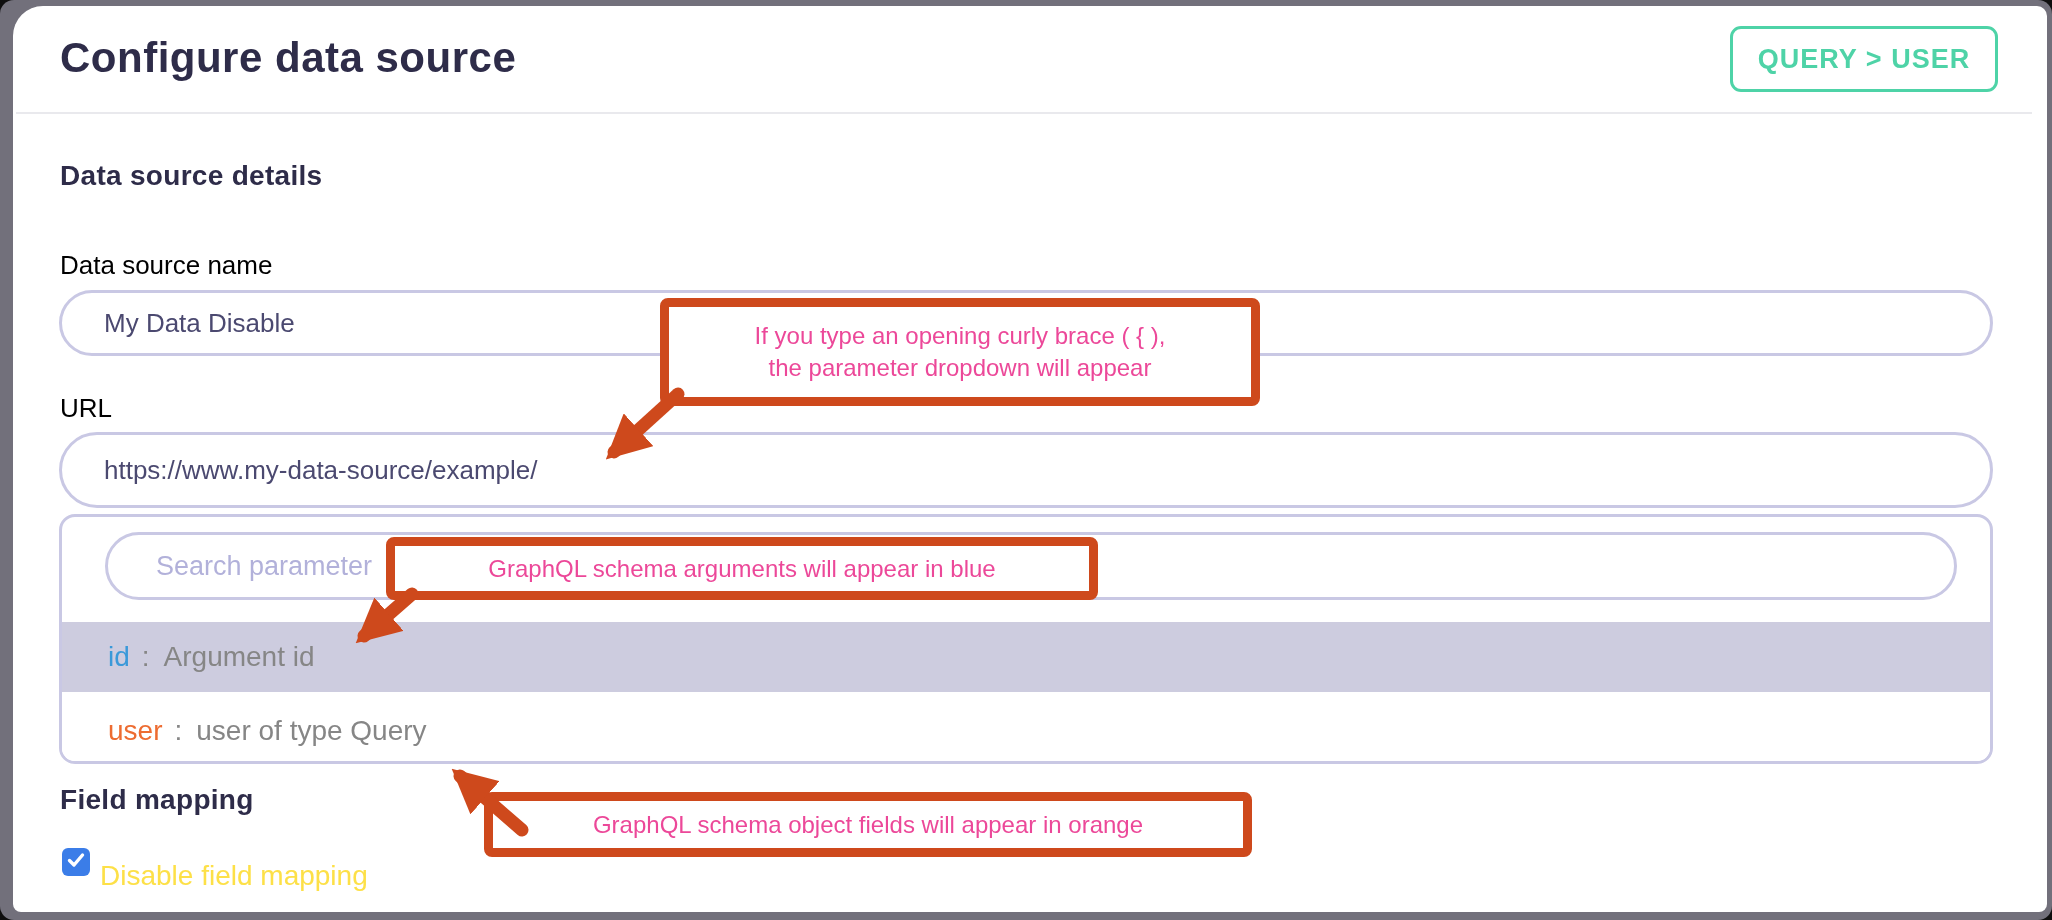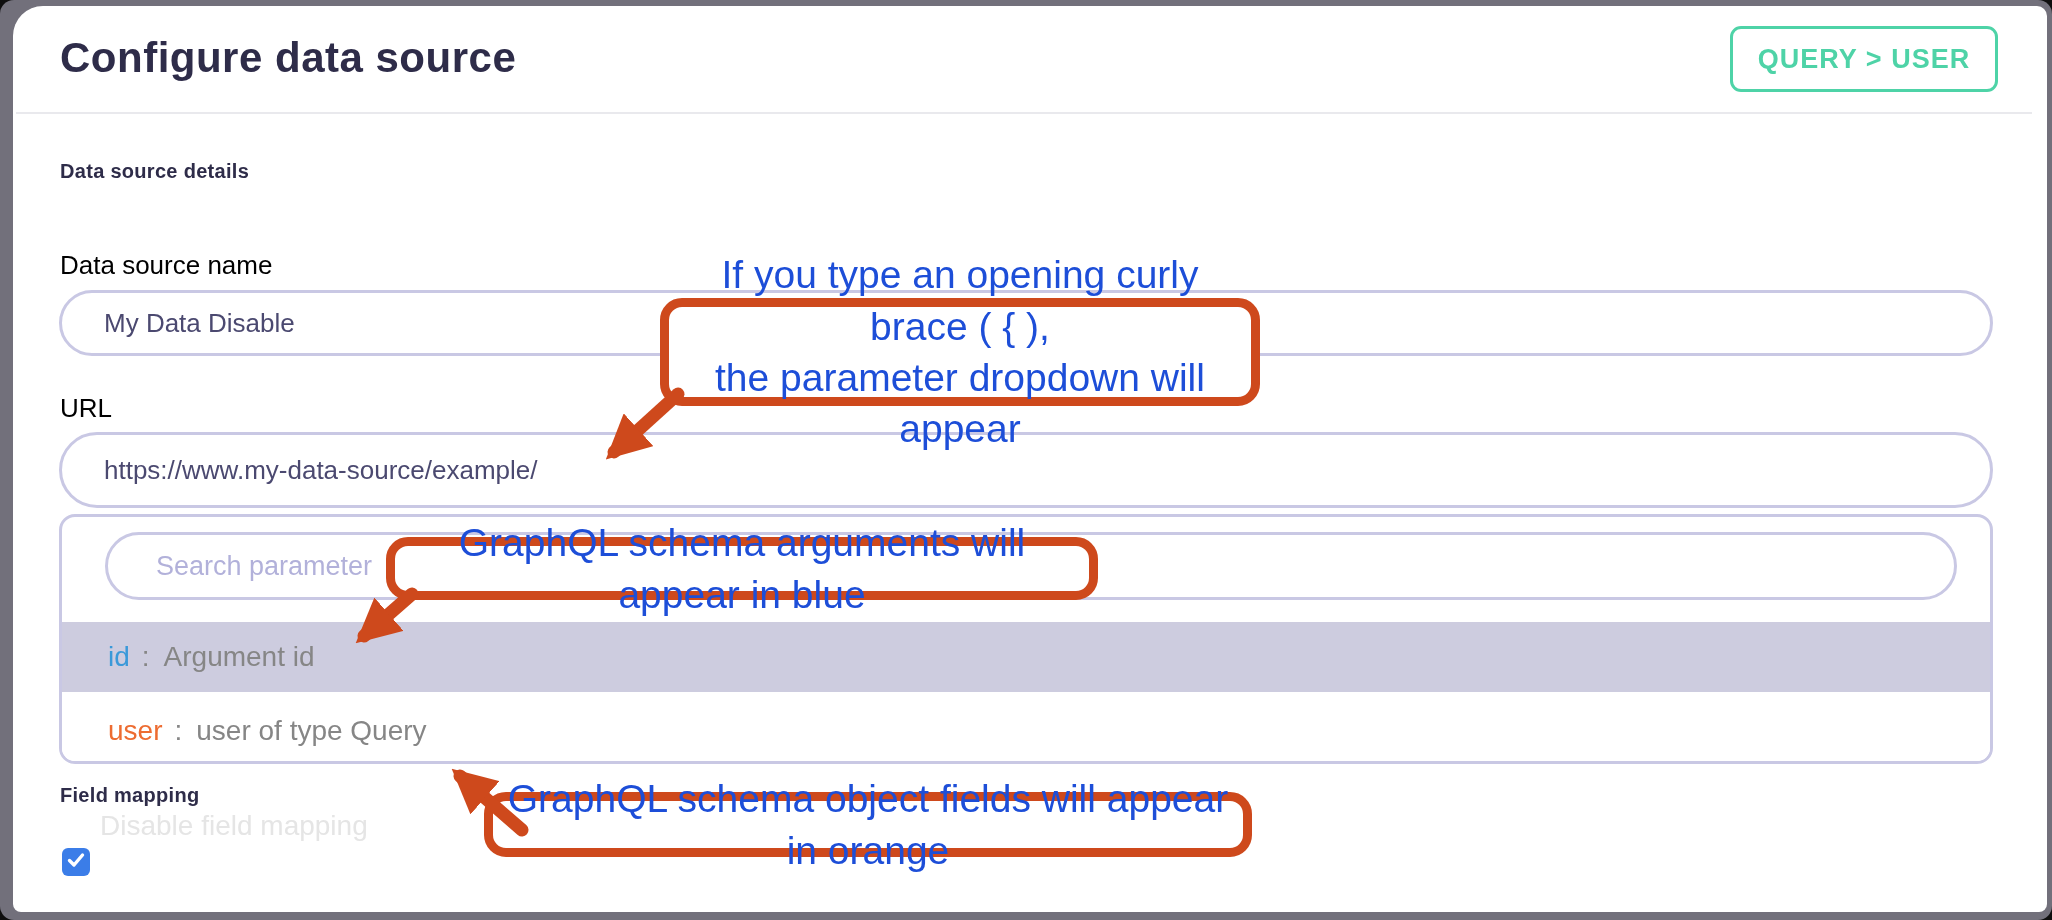--- a/index.html
+++ b/index.html
@@ -9,48 +9,48 @@
 
   .card { left:13px; top:6px; width:2034px; height:906px; background:#ffffff;
           border-radius:30px 10px 8px 8px; }
 
   .page-title { left:60px; top:34px; font-size:42px; font-weight:700; color:#2e2c49; letter-spacing:.5px; }
   .badge { left:1730px; top:26px; width:268px; height:66px; border:3px solid #4ed3a7; border-radius:11px;
            display:flex; align-items:center; justify-content:center; color:#4ed3a7; font-weight:700;
            font-size:27px; letter-spacing:1px; background:#fff; }
   .divider { left:16px; top:112px; width:2016px; height:2px; background:#e9e9ed; }
 
-  .section-title { font-size:20px; font-weight:600; color:#2e2c49; letter-spacing:.3px;text-align:center; }
+  .section-title { font-size:28px; font-weight:600; color:#2e2c49; letter-spacing:.3px;text-align:center; }
   .field-label { font-size:26px; font-weight:400; color:#000000; }
 
   .pill-input { background:#fff; border:3px solid #c9c8e4; border-radius:34px; display:flex; align-items:center;
                 color:#4b4970; font-size:26px; padding-left:42px; }
 
   .panel { left:59px; top:514px; width:1934px; height:250px; background:#fff; border:3px solid #c9c8e4;
            border-radius:16px; overflow:hidden; z-index:2; }
   .search-pill { position:absolute; left:43px; top:15px; width:1852px; height:68px; border:3px solid #c9c8e4;
                  border-radius:34px; display:flex; align-items:center; padding-left:48px;
                  color:#b2b1da; font-size:27px; background:#fff; }
   .opt-row { position:absolute; left:0; width:1928px; display:flex; align-items:center; padding-left:46px;
              font-size:28px; }
   .opt-row .sep { color:#868686; margin:0 14px 0 12px; }
   .opt-row .desc { color:#868686; }
   .row-id { top:105px; height:70px; background:#cdccdf; }
   .row-id .opt-name { color:#3a99d9; }
   .row-user { top:183px; height:62px; background:#ffffff; }
   .row-user .opt-name { color:#ed6c31; }
 
-  .callout { background:#fff; border:9px solid #ce491c; border-radius:22px; display:flex; flex-direction:column;
-             align-items:center; justify-content:center; text-align:center; color:#1d4ed8; font-size:39px;
+  .callout { background:#fff; border:9px solid #ce491c; border-radius:8px; display:flex; flex-direction:column;
+             align-items:center; justify-content:center; text-align:center; color:#ec4899; font-size:24px;
              line-height:1.32; z-index:5; }
 
   .checkbox { left:62px; top:848px; width:28px; height:28px; background:#3b7de8; border-radius:6px; z-index:3;
               display:flex; align-items:center; justify-content:center; }
   .checkbox svg { width:20px; height:20px; }
-  .check-label { left:100px; top:810px; font-size:28px; color:#e5e5e5; z-index:3; }
+  .check-label { left:100px; top:860px; font-size:28px; color:#fde047; z-index:3; }
 
   .arrows { left:0; top:0; width:2052px; height:920px; z-index:6; pointer-events:none; }
 </style>
 </head>
 <body>
 
 <div class="root">
   <div class="abs card"></div>
 
   <div class="abs badge">QUERY &gt; USER</div>

